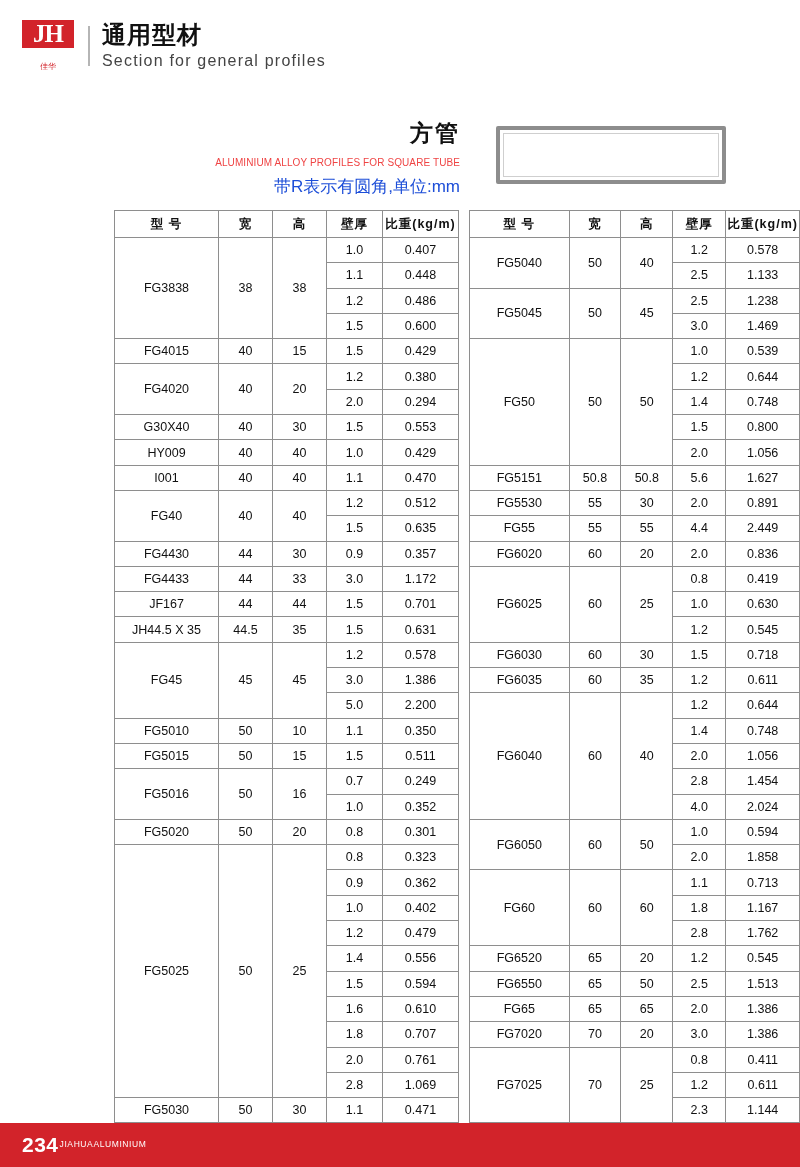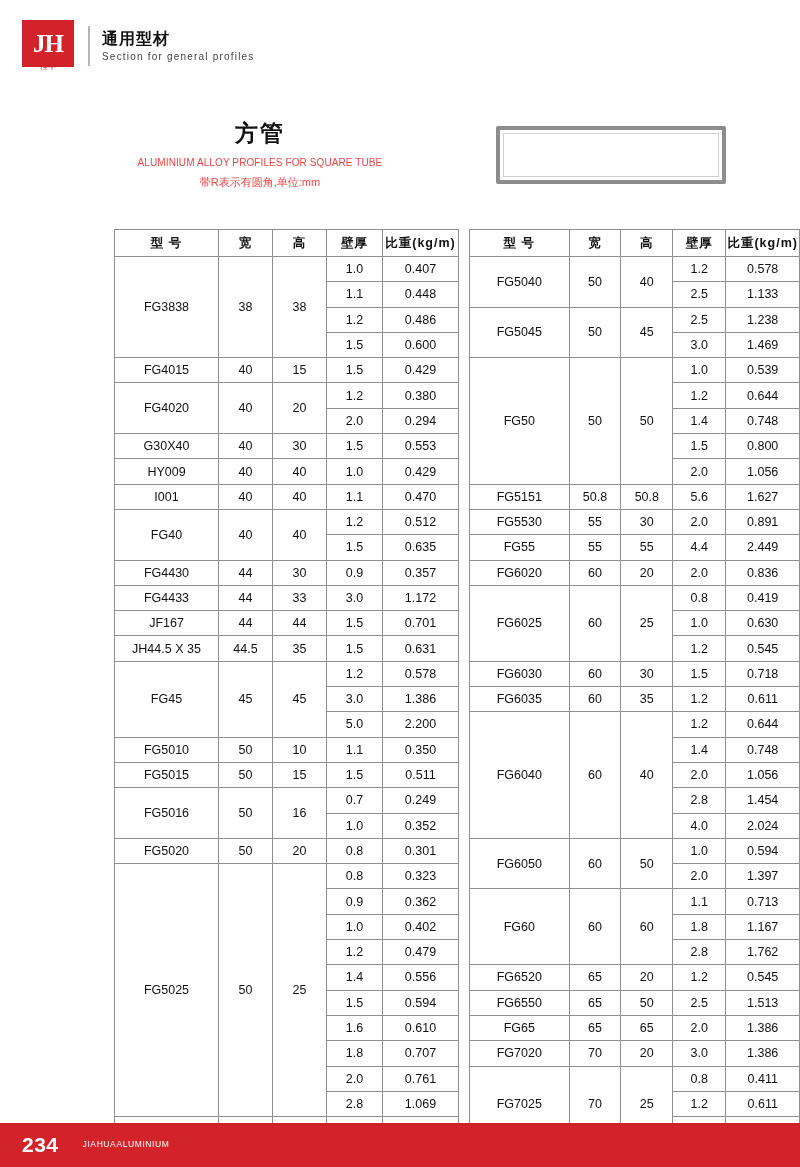--- a/index.html
+++ b/index.html
@@ -30,21 +30,21 @@
   .logo-mark {
     width: 52px;
     height: 52px;
     position: relative;
     margin-right: 8px;
     flex: 0 0 auto;
   }
   .logo-mark .lm-box {
     position: absolute;
     left: 0; top: 0;
-    width: 52px; height: 47px;
+    width: 52px; height: 28px;
     background: #d2232a;
     display: flex;
     align-items: center;
     justify-content: center;
     color: #fff;
     font-weight: bold;
     font-size: 25px;
     font-family: "Liberation Serif", serif;
     letter-spacing: -1px;
   }
@@ -79,56 +79,56 @@
     white-space: nowrap;
   }
   .hdr-divider {
     width: 2px;
     height: 40px;
     background: #b5b5b5;
     margin: 0 12px 0 6px;
   }
   .hdr-right { display: flex; flex-direction: column; justify-content: center; }
   .hdr-cn2 {
-    font-size: 16px;
+    font-size: 24px;
     font-weight: bold;
     letter-spacing: 1px;
     line-height: 1.1;
   }
   .hdr-en2 {
-    font-size: 10px;
+    font-size: 16px;
     color: #444;
     letter-spacing: 1.2px;
     margin-top: 3px;
   }
 
   
   .title-wrap {
     position: absolute;
     top: 118px;
     left: 60px;
     width: 400px;
-    text-align: center;
+    text-align: right;
   }
   .title-cn {
     font-size: 23px;
     font-weight: bold;
     letter-spacing: 2px;
     color: #111;
   }
   .title-en {
     font-size: 10px;
     margin-top: 8px;
     color: #ef4444;
     letter-spacing: 0.1px;
   }
   .title-note {
-    font-size: 11px;
+    font-size: 17px;
     margin-top: 7px;
-    color: #ef4444;
+    color: #1d4ed8;
   }
 
   
   .figure {
     position: absolute;
     top: 126px;
     left: 496px;
     width: 230px;
     height: 58px;
     border: 4px solid #8d8d8d;
@@ -139,21 +139,21 @@
   .figure .inner {
     position: absolute;
     left: 3px; top: 3px; right: 3px; bottom: 3px;
     border: 1px solid #cfcfcf;
     box-sizing: border-box;
   }
 
   
   .table-box {
     position: absolute;
-    top: 229px;
+    top: 210px;
     border-collapse: collapse;
     font-size: 12.5px;
     padding-left: 32px;
   }
   #table-left { left: 82px; }
   #table-right { left: 437px; }
 
   table.spec {
     border-collapse: collapse;
     table-layout: fixed;
@@ -195,21 +195,21 @@
     background: #d2232a;
     display: flex;
     align-items: center;
     padding-left: 22px;
     box-sizing: border-box;
     color: #fff;
   }
   .footer .pg {
     font-size: 21px;
     font-weight: bold;
-    margin-right: 24px;
+    margin-right: 1px;
     letter-spacing: 0.5px;
   }
   .footer .fbrand {
     display: flex;
     line-height: 1.15;
     font-size: 8.5px;
     letter-spacing: 0.6px;
   }
 </style>
 </head>
@@ -606,21 +606,21 @@
         </tr>
         <tr>
           <td class="model" rowspan="2">FG6050</td>
           <td class="w" rowspan="2">60</td>
           <td class="h" rowspan="2">50</td>
           <td>1.0</td>
           <td>0.594</td>
         </tr>
         <tr>
           <td>2.0</td>
-          <td>1.397</td>
+          <td>1.858</td>
         </tr>
         <tr>
           <td class="model" rowspan="3">FG60</td>
           <td class="w" rowspan="3">60</td>
           <td class="h" rowspan="3">60</td>
           <td>1.1</td>
           <td>0.713</td>
         </tr>
         <tr>
           <td>1.8</td>

